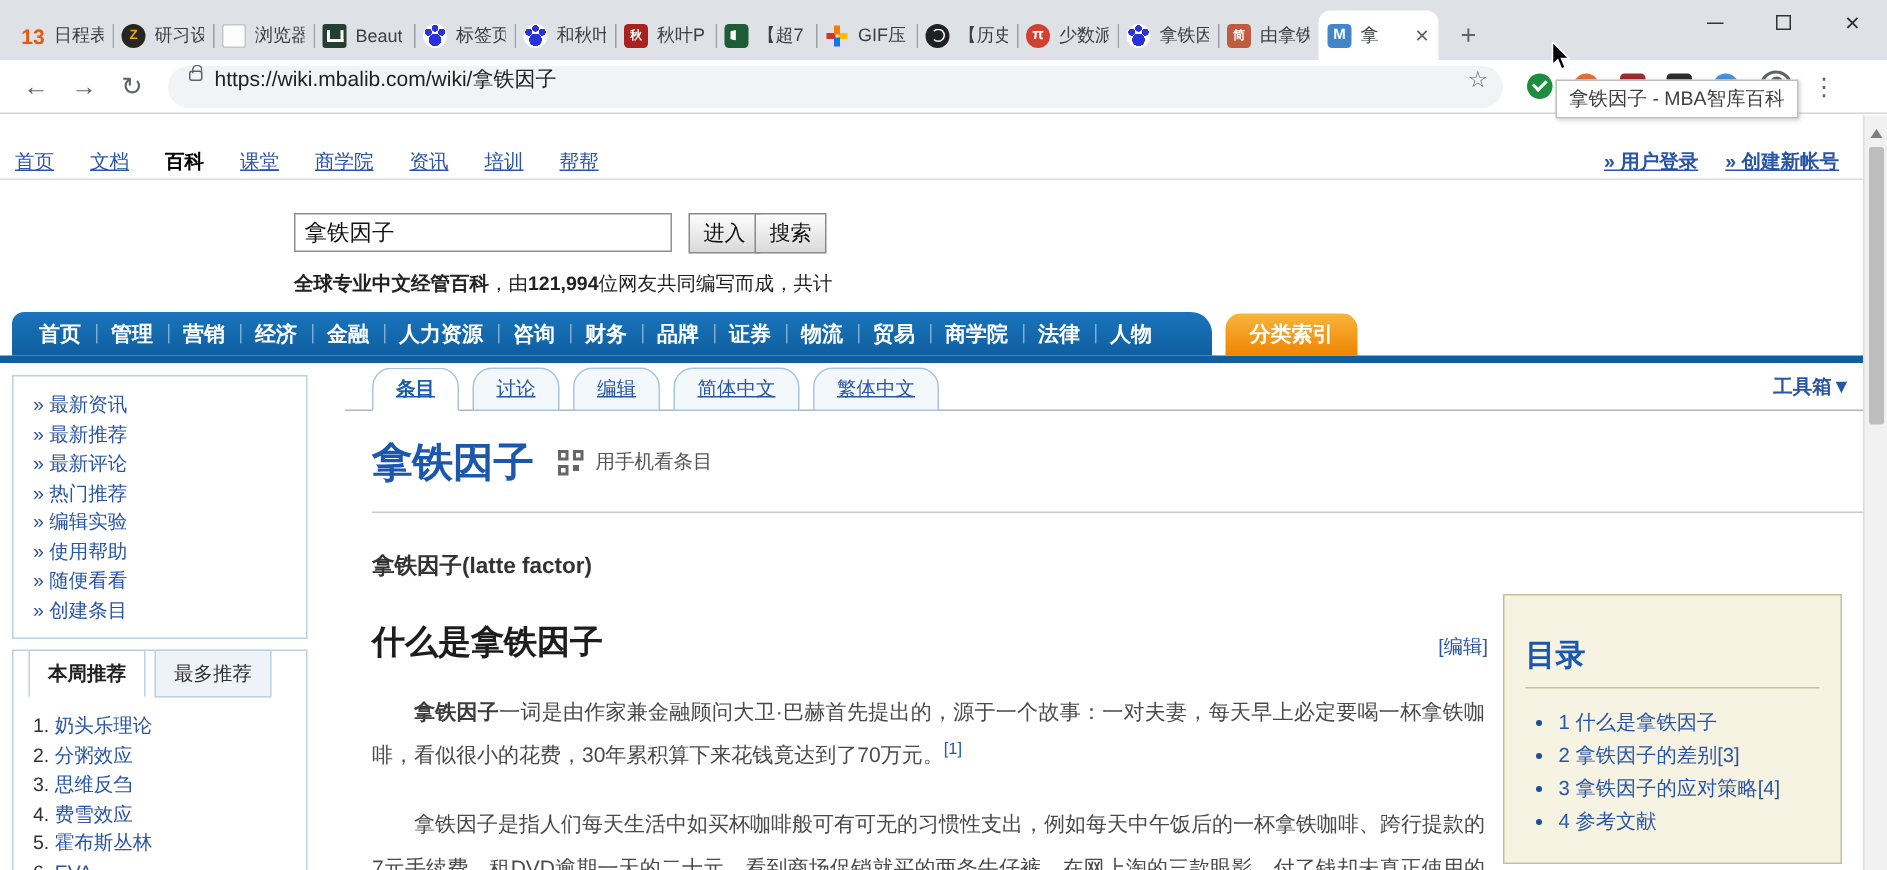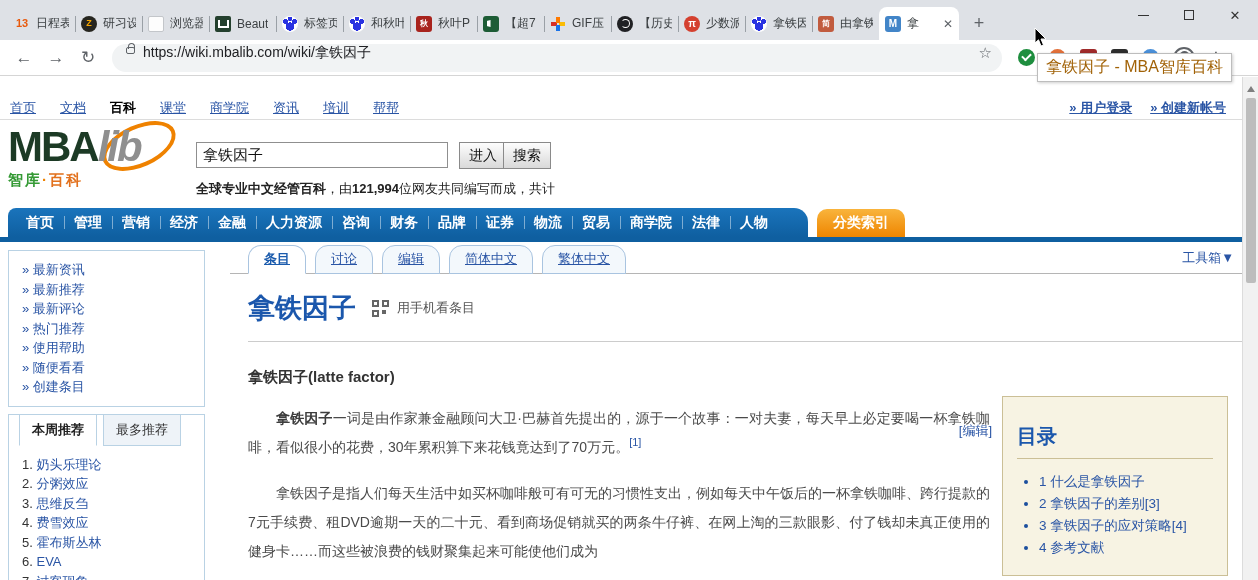--- a/index.html
+++ b/index.html
@@ -18,21 +18,21 @@
   .newtab { width:28px; height:28px; margin:0 0 3px 6px; display:flex; align-items:center; justify-content:center; font-size:18px; color:#5f6368; border-radius:50%; }
   .wincontrols { position:absolute; right:0; top:0; height:30px; display:flex; }
   .wc { width:46px; height:30px; display:flex; align-items:center; justify-content:center; color:#333; }
   .wc-min-g { width:11px; height:1px; background:#333; display:block; }
   .wc-max-g { width:10px; height:10px; border:1px solid #333; display:block; }
   .wc-close-g { font-size:13px; line-height:1; }
 
   
   .fv { width:16px; height:16px; border-radius:3px; flex:none; display:flex; align-items:center; justify-content:center;
         font-size:9px; font-weight:bold; color:#fff; line-height:1; }
-  .fv-cal { background:none; color:#e8590c; font-size:11px; }
+  .fv-cal { background:none; color:#e8590c; font-size:14px; }
   .fv-z { background:#26251f; border-radius:50%; color:#f7a600; }
   .fv-doc { background:#fdfdfd; border:1px solid #c3c6ca; border-radius:2px; }
   .fv-beaut { background:#24402e; border-radius:2px; }
   .fv-beaut::after { content:""; width:7px; height:6px; border:2px solid #fff; border-top:none; }
   .fv-paw { border-radius:50%; background:
       radial-gradient(circle at 50% 66%, #2932e1 0 31%, rgba(0,0,0,0) 32%),
       radial-gradient(circle at 22% 34%, #2932e1 0 14%, rgba(0,0,0,0) 15%),
       radial-gradient(circle at 50% 18%, #2932e1 0 14%, rgba(0,0,0,0) 15%),
       radial-gradient(circle at 78% 34%, #2932e1 0 14%, rgba(0,0,0,0) 15%), #fff; }
   .fv-qiuye { background:#a8231d; font-size:8px; }
@@ -65,21 +65,21 @@
   .ext-red { background:#9f2b2b; border-radius:3px; }
   .ext-black { background:#2d2d2d; border-radius:3px; }
   .ext-blue { background:#4a90d9; }
   .avatar { width:22px; height:22px; border-radius:50%; border:2px solid #5f6368; position:relative; margin-left:14px; }
   .avatar::before { content:""; position:absolute; left:4.5px; top:2px; width:9px; height:9px; border-radius:50%; background:#5f6368; }
   .avatar::after { content:""; position:absolute; left:1px; top:11px; width:16px; height:9px; border-radius:8px 8px 0 0; background:#5f6368; }
   .menudots { font-size:16px; color:#5f6368; margin-left:12px; width:18px; text-align:center; }
 
   
   .tooltip { position:absolute; left:1037px; top:53px; z-index:50; background:#fff; border:1px solid #bdbdbd;
-     box-shadow:1px 1px 3px rgba(0,0,0,.2); font-size:16px; color:#a16207; padding:3px 8px; white-space:nowrap; }
+     box-shadow:1px 1px 3px rgba(0,0,0,.2); font-size:13px; color:#404040; padding:3px 8px; white-space:nowrap; }
   .cursor { position:absolute; left:1034px; top:28px; z-index:60; }
 
   
   .site { position:absolute; top:93px; left:0; width:1242px; height:503px; background:#fff; }
 
   .utilnav { height:27px; border-bottom:1px solid #dcdcdc; position:relative; font-size:13px; padding:6px 0 0 10px; }
   .utilnav .links { display:flex; gap:24px; }
   .utilnav .links span { color:#2a55a5; text-decoration:underline; cursor:pointer; }
   .utilnav .links span.current { color:#000; font-weight:bold; text-decoration:none; }
   .userlinks { position:absolute; right:16px; top:6px; display:flex; gap:18px; }
@@ -124,21 +124,21 @@
   .reclist { list-style:none; counter-reset:rec; }
   .reclist li { counter-increment:rec; font-size:13px; line-height:19.5px; color:#333; }
   .reclist li::before { content:counter(rec) ". "; color:#333; }
   .reclist li span { color:#2a55a5; cursor:pointer; }
 
   .content { position:absolute; left:230px; top:0; width:1012px; }
   .pagetabs { position:relative; height:32px; border-bottom:1px solid #b5b5b5; }
   .ptabs { position:absolute; left:18px; bottom:-1px; display:flex; gap:9px; }
   .ptab { font-size:13px; padding:4px 15px 5px; border:1px solid #a9c4e0; border-radius:13px 13px 0 0; background:#f3f8fc; color:#2a55a5; cursor:pointer;text-decoration:underline; }
   .ptab.on { background:#fff; border-bottom-color:#fff; color:#1c5cad; font-weight:bold; }
-  .toolbox { position:absolute; right:8px; bottom:6px; font-size:13px; font-weight:normal; color:#2a55a5; cursor:pointer; }
+  .toolbox { position:absolute; right:8px; bottom:6px; font-size:13px; font-weight:bold; color:#2a55a5; cursor:pointer; }
 
   .titlerow { margin:16px 0 0 18px; display:flex; align-items:center; }
   .pgtitle { font-size:27px; font-weight:bold; color:#1b57ac; }
   .qr { width:17px; height:17px; margin-left:16px; flex:none;
      background:
       linear-gradient(#666,#666) 0 0/7px 7px,
       linear-gradient(#666,#666) 10px 0/7px 7px,
       linear-gradient(#666,#666) 0 10px/7px 7px,
       linear-gradient(#666,#666) 10px 10px/4px 4px,
       linear-gradient(#fff,#fff) 2px 2px/3px 3px;
@@ -278,25 +278,20 @@
         <span>培训</span>
         <span>帮帮</span>
       </div>
       <div class="userlinks">
         <span>» 用户登录</span>
         <span>» 创建新帐号</span>
       </div>
     </div>
 
     <div class="header">
-      <div class="logo">
-        <div class="row"><span class="mba">MBA</span><span class="lib">lib</span></div>
-        <span class="swoosh"></span>
-        <div class="tagline"><span class="tag-green">智库</span><span class="tag-dot">·</span><span class="tag-orange">百科</span></div>
-      </div>
       <input class="searchbox" value="拿铁因子" style="">
       <button class="btn btn-enter">进入</button>
       <button class="btn btn-search">搜索</button>
       <div class="stats"><b>全球专业中文经管百科</b><span>，由</span><b>121,994</b><span>位网友共同编写而成，共计</span></div>
     </div>
 
     <div class="catnav">
       <div class="strip"></div>
       <div class="bluebar">
         <span>首页</span>
@@ -319,20 +314,21 @@
     </div>
 
     <div class="main">
 
       <div class="sidebar">
         <div class="sbox sbox1">
           <span class="qlink">最新资讯</span>
           <span class="qlink">最新推荐</span>
           <span class="qlink">最新评论</span>
           <span class="qlink">热门推荐</span>
+          <span class="qlink">编辑实验</span>
           <span class="qlink">使用帮助</span>
           <span class="qlink">随便看看</span>
           <span class="qlink">创建条目</span>
         </div>
         <div class="sbox sbox2">
           <div class="stabs">
             <span class="stab on">本周推荐</span>
             <span class="stab off">最多推荐</span>
           </div>
           <ol class="reclist">
@@ -373,20 +369,21 @@
           <div class="toc">
             <div class="toc-title">目录</div>
             <ul>
               <li><span>1 什么是拿铁因子</span></li>
               <li><span>2 拿铁因子的差别[3]</span></li>
               <li><span>3 拿铁因子的应对策略[4]</span></li>
               <li><span>4 参考文献</span></li>
             </ul>
           </div>
 
+          <h2 class="sec-h2">什么是拿铁因子</h2>
           <span class="editlnk">[编辑]</span>
 
           <p class="para"><b>拿铁因子</b><span>一词是由作家兼金融顾问大卫·巴赫首先提出的，源于一个故事：一对夫妻，每天早上必定要喝一杯拿铁咖啡，看似很小的花费，30年累积算下来花钱竟达到了70万元。</span><span class="ref">[1]</span></p>
 
           <p class="para"><span>拿铁因子是指人们每天生活中如买杯咖啡般可有可无的习惯性支出，例如每天中午饭后的一杯拿铁咖啡、跨行提款的7元手续费、租DVD逾期一天的二十元、看到商场促销就买的两条牛仔裤、在网上淘的三款眼影、付了钱却未真正使用的健身卡……而这些被浪费的钱财聚集起来可能使他们成为</span></p>
 
         </div>
       </div>
 
     </div>

